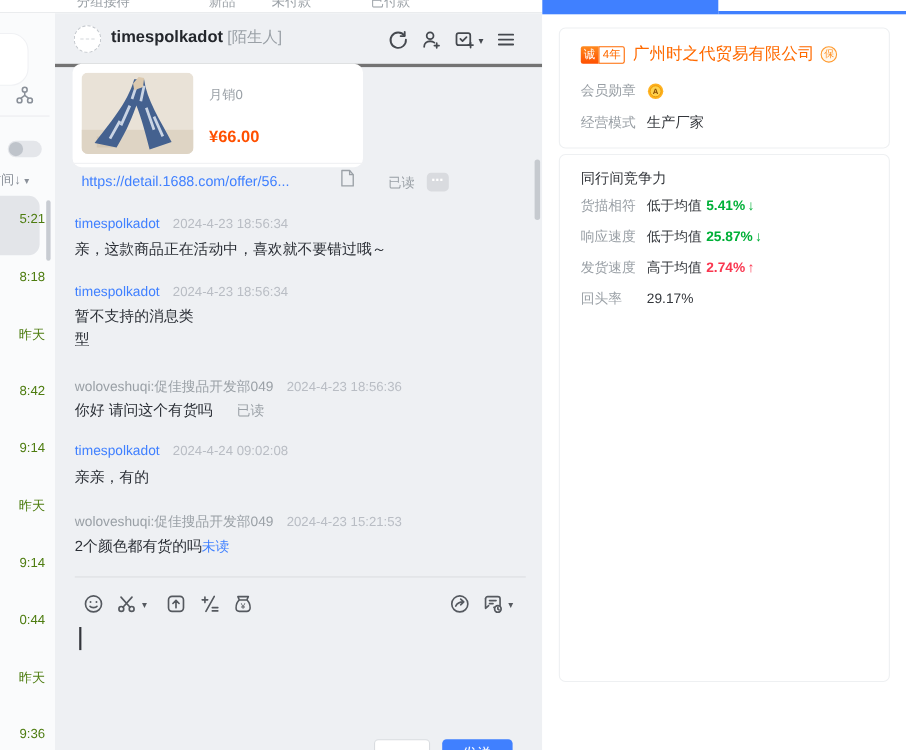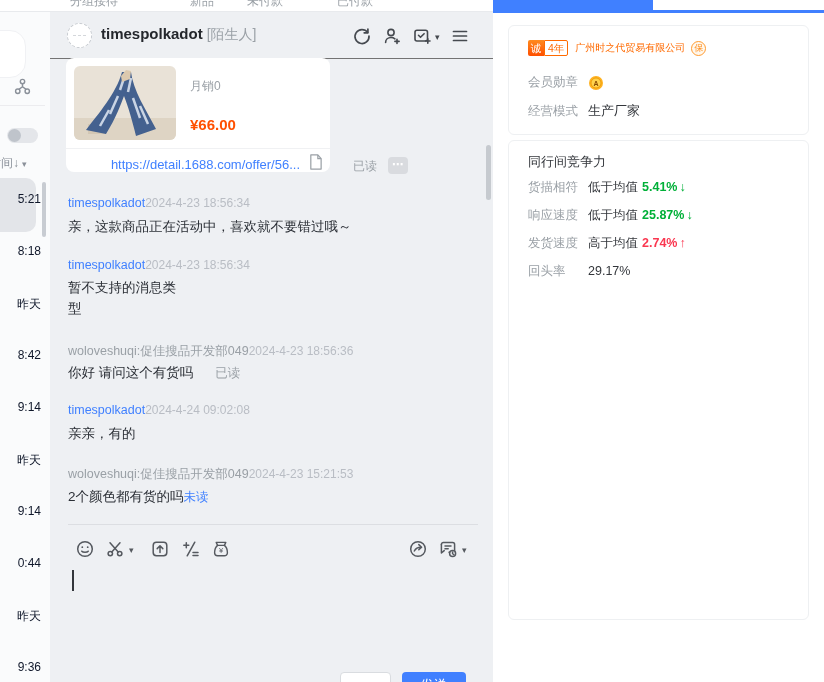--- a/index.html
+++ b/index.html
@@ -13,50 +13,50 @@
   .sidebar{position:absolute;left:0;top:12px;width:50px;height:670px;background:#fafbfc;overflow:hidden;}
   .side-blob{position:absolute;left:-16px;top:18px;width:40px;height:46px;background:#fff;
              border:1px solid #f0f1f4;border-radius:16px;}
   .org-icon{position:absolute;left:13px;top:65px;width:19px;height:19px;color:#8a9099;}
   .side-div{position:absolute;left:0;top:93px;width:45px;height:1px;background:#ececef;}
   .toggle{position:absolute;left:7px;top:116px;width:31px;height:15px;border-radius:8px;background:#e4e6ea;}
   .toggle .knob{position:absolute;left:1px;top:1px;width:13px;height:13px;border-radius:50%;background:#bfc4cb;}
   .sort-row{position:absolute;left:-11px;top:143px;font-size:12px;color:#8a9099;white-space:nowrap;}
   .sort-caret{font-size:9px;color:#8a9099;margin-left:3px;}
   .sel-bg{position:absolute;left:-12px;top:166px;width:48px;height:54px;background:#e3e5e9;border-radius:10px;}
-  .time-item{position:absolute;right:9px;font-size:12px;color:#0f172a;white-space:nowrap;}
+  .time-item{position:absolute;right:9px;font-size:12px;color:#4d7c0f;white-space:nowrap;}
   .side-scroll{position:absolute;left:42px;top:170px;width:4px;height:55px;border-radius:2px;background:#c8ccd2;}
   
   .chat{position:absolute;left:50px;top:12px;width:443px;height:670px;background:#eef0f3;overflow:hidden;}
-  .chat-header{position:absolute;left:0;top:0;width:443px;height:46px;border-bottom:1px solid #737373;}
+  .chat-header{position:absolute;left:0;top:0;width:443px;height:46px;border-bottom:3px solid #737373;}
   .avatar{position:absolute;left:17px;top:11px;width:25px;height:25px;border-radius:50%;
           background:#fff;border:1px dashed #c6cacf;box-sizing:border-box;}
   .avatar:after{content:"";position:absolute;left:5px;top:11px;width:13px;height:0;border-top:1px dashed #d4d7db;}
   .chat-title{position:absolute;left:51px;top:13px;font-size:15px;font-weight:bold;color:#24272c;white-space:nowrap;}
   .chat-tag{font-weight:normal;color:#9aa0a6;font-size:14px;margin-left:4px;}
   .hicon{position:absolute;top:14px;width:20px;height:20px;color:#45494f;}
   .hcaret{position:absolute;top:20px;font-size:9px;color:#45494f;}
   
-  .pcard{position:absolute;left:16px;top:46px;width:264px;height:114px;background:#fff;border-radius:8px;text-align:right;}
+  .pcard{position:absolute;left:16px;top:46px;width:264px;height:94px;background:#fff;border-radius:8px;}
   .pimg{position:absolute;left:8px;top:8px;width:102px;height:74px;border-radius:6px;overflow:hidden;}
   .psales{position:absolute;left:124px;top:20px;font-size:12px;color:#9aa0a6;}
   .pprice{position:absolute;left:124px;top:58px;font-size:15px;font-weight:bold;color:var(--price,#ff5000);}
   .pdiv{position:absolute;left:0;top:90px;width:264px;height:0;border-top:1px solid #f0f1f3;}
   .plink{position:absolute;left:8px;top:99px;width:226px;font-size:13px;color:var(--accent,#4080ff);
          white-space:nowrap;overflow:hidden;text-overflow:ellipsis;}
   .doc-icon{position:absolute;left:242px;top:95px;width:15px;height:18px;color:#9aa0a6;}
   .read-label{position:absolute;left:303px;top:146px;font-size:12px;color:#9aa0a6;}
   .more-box{position:absolute;left:338px;top:145px;width:20px;height:17px;border-radius:4px;background:#d9dbdf;
             color:#fff;font-size:11px;font-weight:bold;text-align:center;line-height:15px;letter-spacing:1px;}
   .chat-scroll{position:absolute;left:436px;top:133px;width:5px;height:55px;border-radius:3px;background:#c6cacf;}
   
   .msg-head{position:absolute;left:18px;font-size:12.5px;white-space:nowrap;}
   .sender-blue{color:var(--accent,#4080ff);}
   .sender-gray{color:#9aa0a6;}
-  .msg-time{color:#b9bdc4;font-size:12px;}
+  .msg-time{color:#b9bdc4;font-size:12px;margin-left:12px;}
   .msg-line{position:absolute;left:18px;font-size:13.5px;color:#2b2f36;white-space:nowrap;}
   .status-read{font-size:12.5px;color:#9aa0a6;margin-left:22px;}
   .status-unread{font-size:12.5px;color:var(--accent,#4080ff);}
   .compose-div{position:absolute;left:18px;top:512px;width:410px;height:0;border-top:1px solid #dcdee2;}
   .ticon{position:absolute;top:527px;width:20px;height:20px;color:#55595f;}
   .tcaret{position:absolute;top:533px;font-size:9px;color:#55595f;}
   .cursor{position:absolute;left:22px;top:558px;width:1.5px;height:21px;background:#33363b;}
   .btn-ghost{position:absolute;left:290px;top:660px;width:51px;height:26px;background:#fff;
              border:1px solid #d9dce0;border-radius:4px;box-sizing:border-box;}
   .btn-primary{position:absolute;left:352px;top:660px;width:64px;height:26px;background:var(--accent,#4080ff);
@@ -66,21 +66,21 @@
   .tab-active{position:absolute;left:0;top:0;width:160px;height:13px;background:var(--accent,#4080ff);}
   .tab-line{position:absolute;left:160px;top:10px;width:171px;height:3px;background:var(--accent,#4080ff);}
   .card{position:absolute;left:15px;background:#fff;border:1px solid #eef0f2;border-radius:6px;box-sizing:border-box;}
   .card1{top:25px;width:301px;height:110px;}
   .card2{top:140px;width:301px;height:480px;}
   .badge-row{position:absolute;left:19px;top:14px;display:flex;align-items:center;white-space:nowrap;}
   .cheng{display:inline-block;width:16px;height:16px;background:linear-gradient(#ff8a1e,#ff4f00);
          color:#fff;font-size:10.5px;text-align:center;line-height:16px;border-radius:2px 0 0 2px;}
   .years{display:inline-block;height:14px;border:1px solid var(--orange,#ff6a00);color:var(--orange,#ff6a00);
          font-size:10.5px;line-height:14px;padding:0 3px;border-radius:0 2px 2px 0;background:#fff;}
-  .company{font-size:10px;color:var(--orange,#ff6a00);margin-left:7px;text-align:center;}
+  .company{font-size:15px;color:var(--orange,#ff6a00);margin-left:7px;text-align:center;}
   .bao{display:inline-flex;align-items:center;justify-content:center;width:15px;height:15px;border-radius:50%;
        border:1.5px solid #ff9a2e;color:#ff8c1a;font-size:9px;margin-left:6px;background:#fff8ee;box-sizing:border-box;}
   .info-row{position:absolute;left:19px;display:flex;align-items:center;white-space:nowrap;}
   .info-label{font-size:12.5px;color:#9aa0a6;}
   .info-value{font-size:13px;color:#33363b;margin-left:10px;}
   .medal{width:16px;height:16px;margin-left:10px;}
   .stats-title{position:absolute;left:19px;top:12px;font-size:13px;color:#33363b;font-weight:500;}
   .stat-row{position:absolute;left:19px;white-space:nowrap;font-size:12.5px;}
   .stat-label{display:inline-block;width:60px;color:#9aa0a6;}
   .stat-prefix{color:#33363b;}

